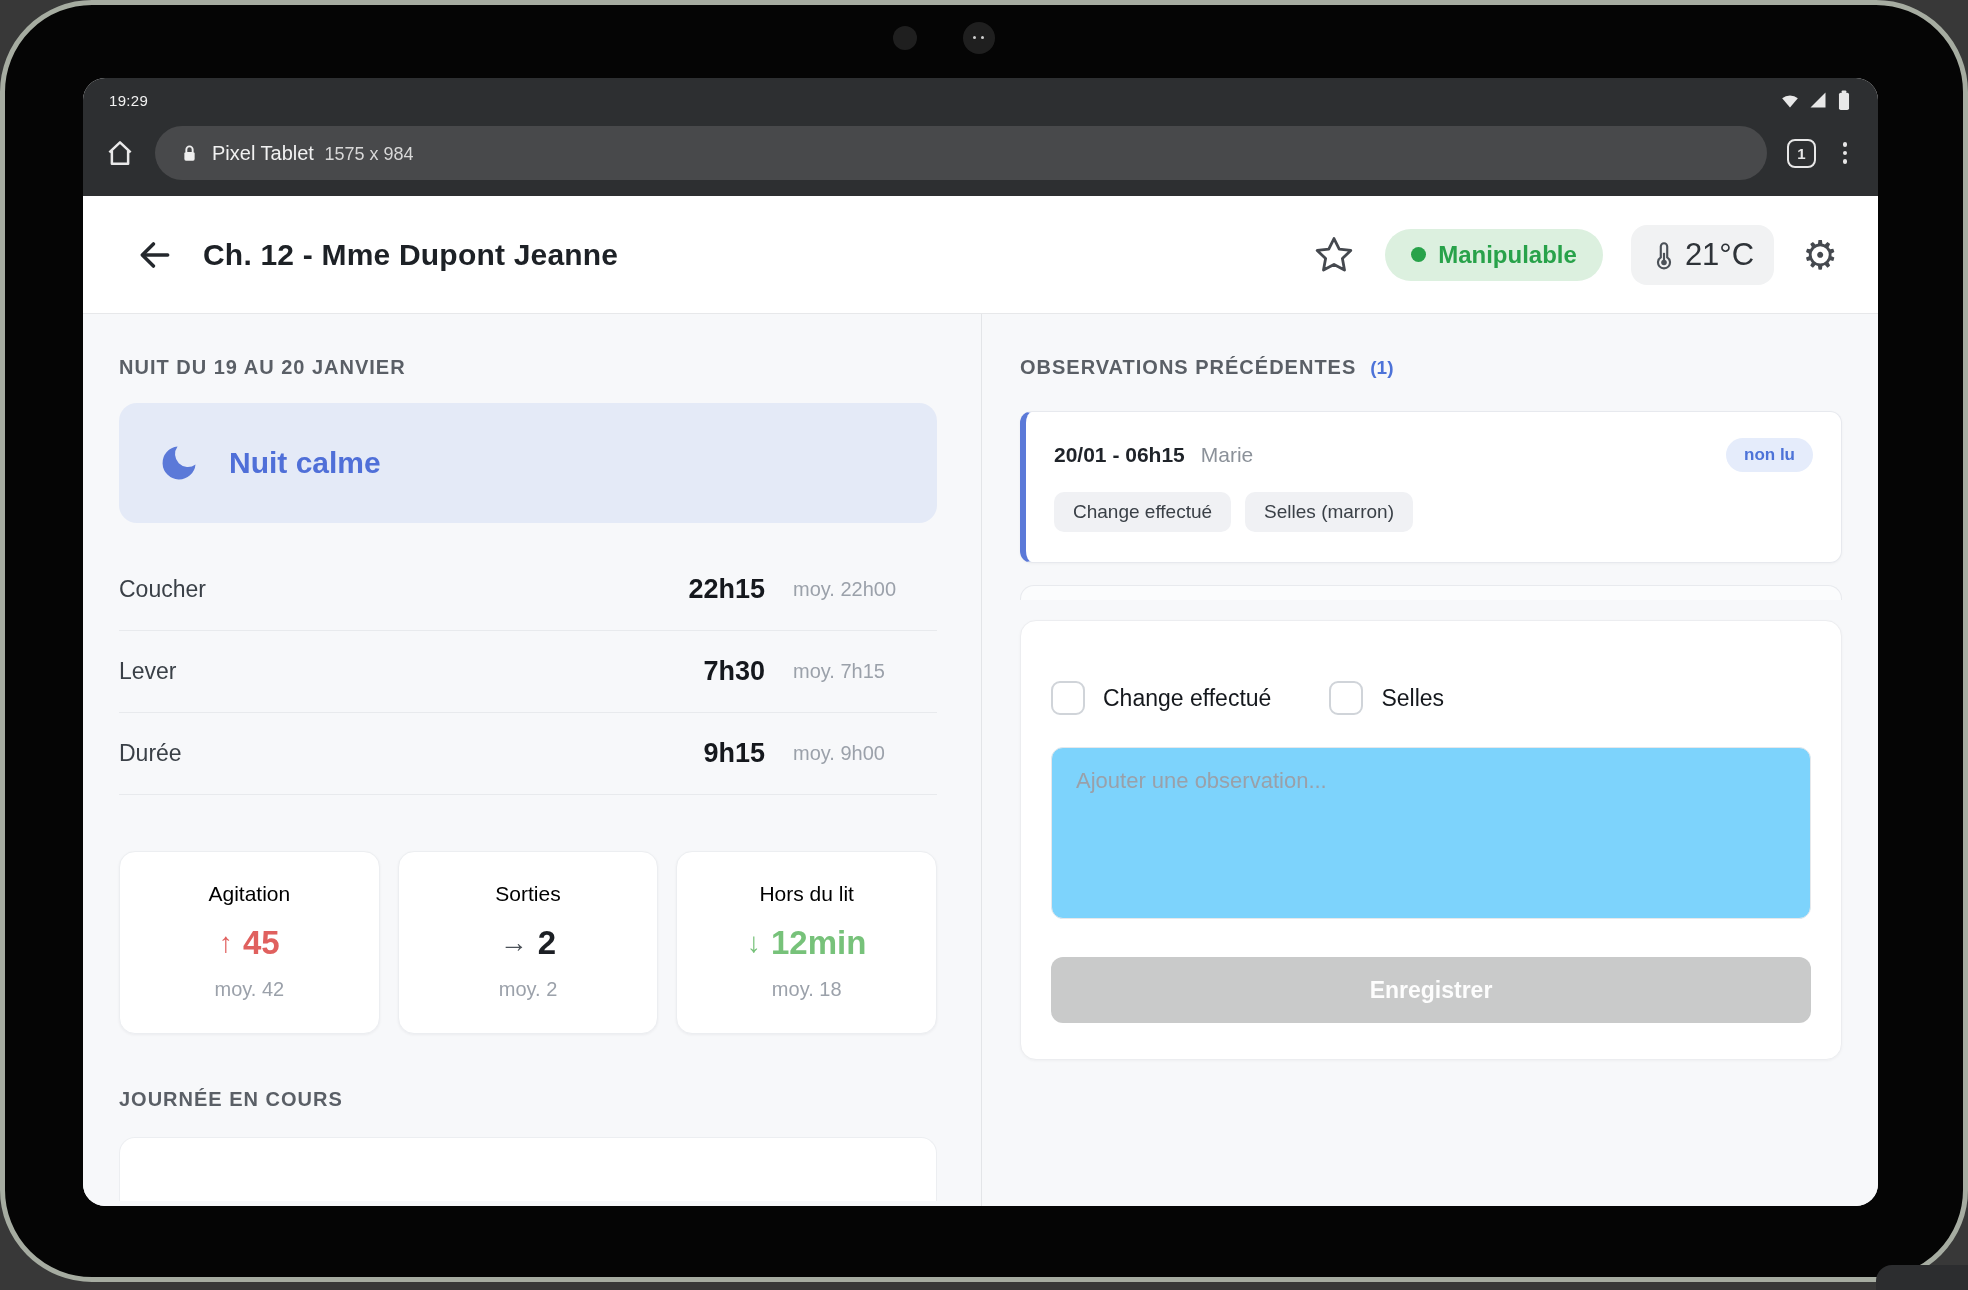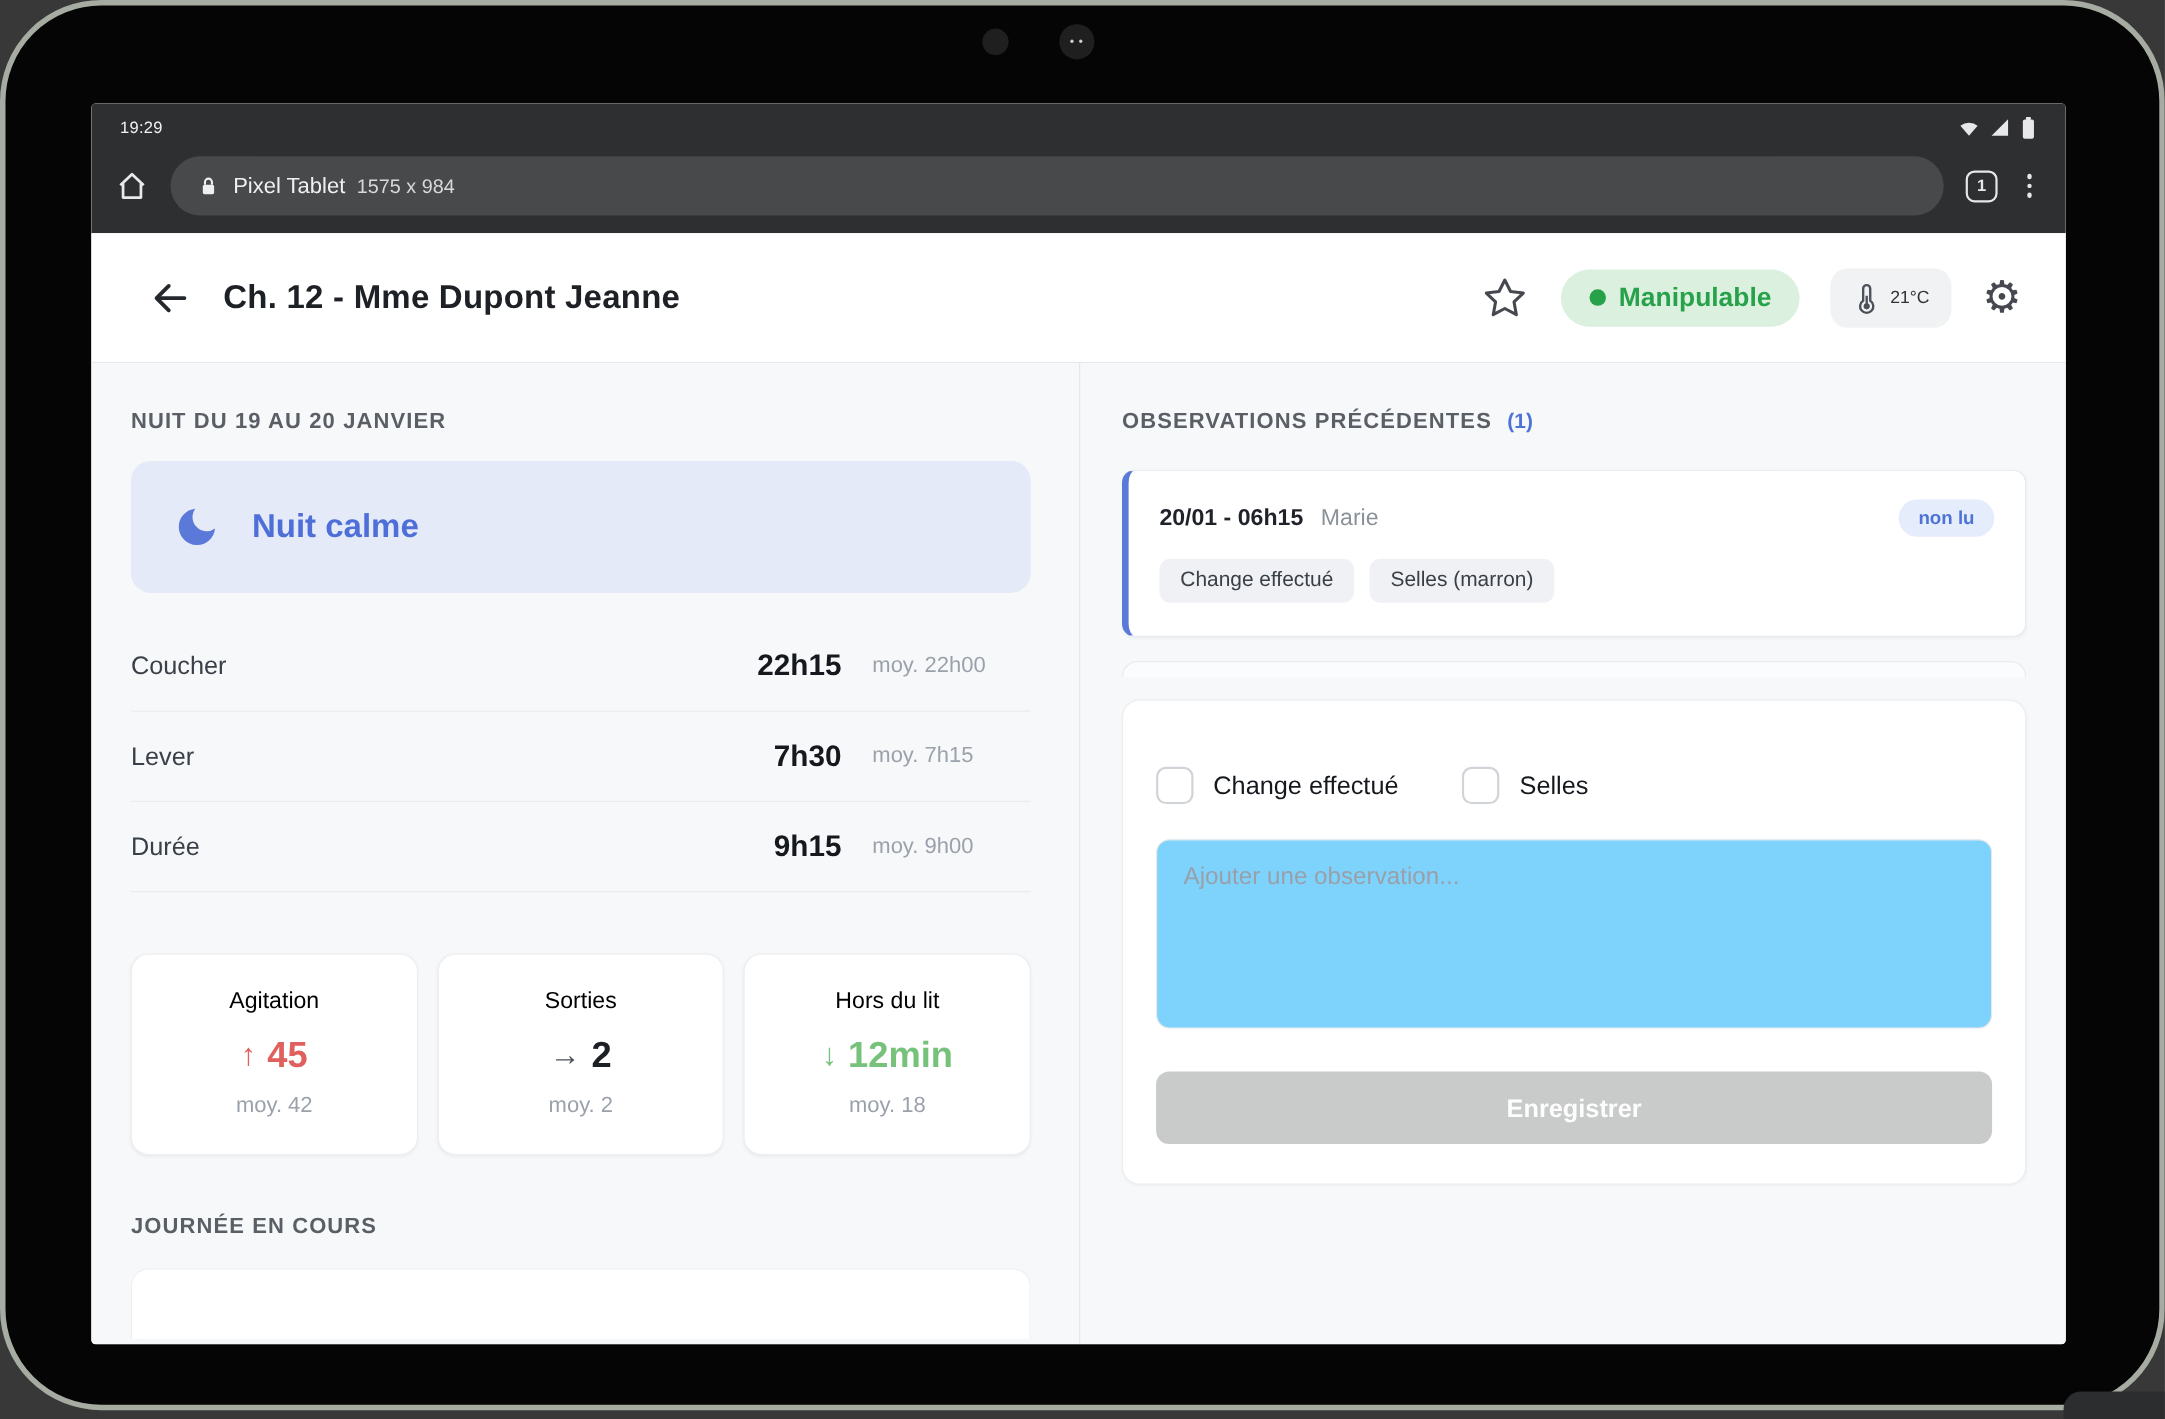--- a/index.html
+++ b/index.html
@@ -14,22 +14,22 @@
   .cam-dot { position:absolute; border-radius:50%; background:#1f1f1f; }
   .cam-dot.small { left:893px; top:26px; width:24px; height:24px; }
   .cam-dot.big   { left:963px; top:22px; width:32px; height:32px; }
   .cam-dot.big::before, .cam-dot.big::after { content:""; position:absolute; top:14px; width:3px; height:3px;
             border-radius:50%; background:#cfcfcf; }
   .cam-dot.big::before { left:10px; } .cam-dot.big::after { left:18px; }
   .dock-tab { position:absolute; right:0; bottom:0; width:92px; height:25px;
             background:#2c2d2f; border-radius:16px 0 0 0; z-index:5; }
 
   
-  .screen { position:absolute; left:83px; top:94px; width:1795px; height:1128px;
-            border-radius:4px; overflow:hidden; background:#ffffff; z-index:2; }
+  .screen { position:absolute; left:83px; top:78px; width:1795px; height:1128px;
+            border-radius:22px; overflow:hidden; background:#ffffff; z-index:2; }
 
   
   .chrome { background:#2d2f31; height:118px; }
   .statusbar { height:38px; display:flex; align-items:center; justify-content:space-between; padding:6px 26px 0 26px; }
   .status-time { color:#f2f2f2; font-size:15px; letter-spacing:.3px; }
   .status-icons { display:flex; align-items:center; gap:8px; }
   .toolbar { height:80px; display:flex; align-items:center; padding:0 20px 6px 22px; }
   .home-icon { width:30px; height:30px; flex:0 0 auto; }
   .urlpill { flex:1; height:54px; margin:0 20px; background:#48494b; border-radius:27px;
              display:flex; align-items:center; padding:0 26px; gap:14px; }
@@ -44,21 +44,21 @@
   .app-header { height:118px; background:#ffffff; border-bottom:1px solid #e7e8ea;
                 display:flex; align-items:center; padding:0 40px 0 50px; }
   .back-btn { width:44px; height:44px; display:flex; align-items:center; justify-content:center; }
   .page-title { font-size:30px; font-weight:600; color:#1d2126; margin-left:26px; letter-spacing:.2px; }
   .header-right { margin-left:auto; display:flex; align-items:center; gap:28px; }
   .star-btn { width:46px; height:46px; display:flex; align-items:center; justify-content:center; }
   .badge-green { display:flex; align-items:center; gap:12px; background:#dcf0df; color:#28a24a;
                  font-size:24px; font-weight:600; border-radius:28px; padding:12px 26px; }
   .badge-green i { width:15px; height:15px; border-radius:50%; background:#28a24a; }
   .temp-pill { display:flex; align-items:center; gap:8px; background:#f1f2f3; border-radius:16px;
-               padding:12px 20px; color:#2e3338; font-size:16px; }
+               padding:12px 20px; color:#2e3338; font-size:31px; }
   .gear { font-size:40px; color:#45494f; line-height:1; }
 
   
   .main { display:flex; background:#f7f8fa; height:892px; padding:0 36px; overflow:hidden; }
   .col-left  { width:863px; padding:42px 44px 0 0; border-right:1px solid #e3e5e8; }
   .col-right { flex:1; padding:42px 0 0 38px; }
 
   .section-label { font-size:20px; font-weight:bold; color:#5a5f66; letter-spacing:1px; }
   .label-row { display:flex; align-items:baseline; gap:14px; }
   .count-link { font-size:19px; color:#4d73d8; font-weight:600; }

